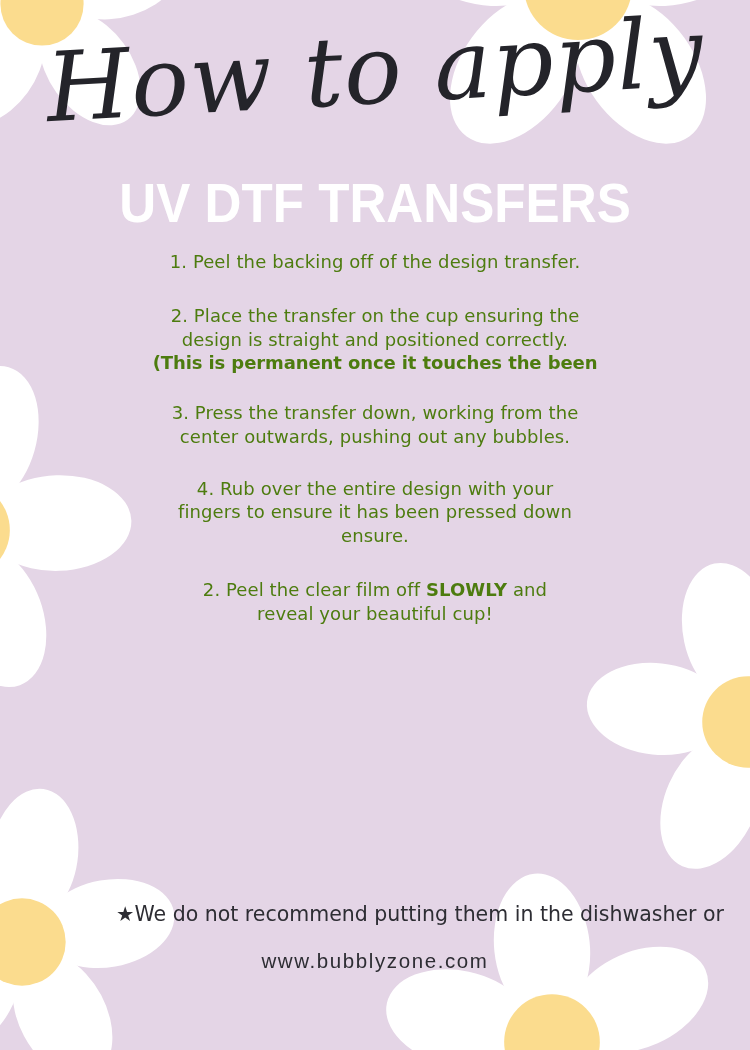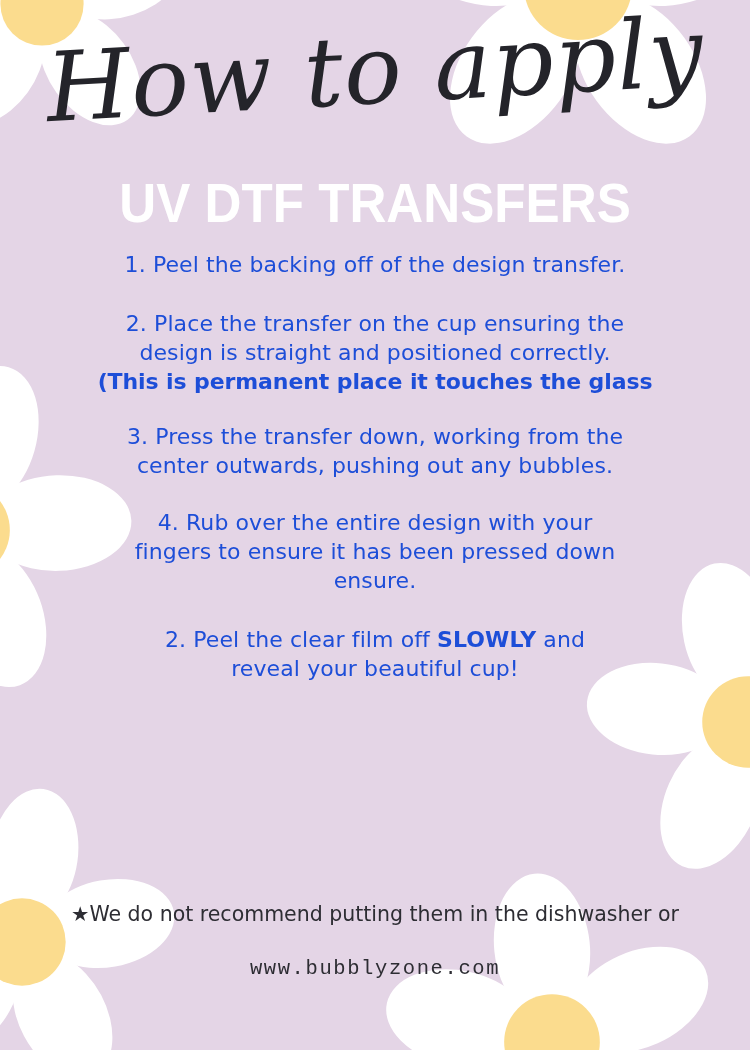--- a/index.html
+++ b/index.html
@@ -72,23 +72,23 @@
   
   .steps {
     position: absolute;
     top: 250px;
     left: 26px;
     width: 698px;
     text-align: center;
   }
   .step {
     font-family: "DejaVu Sans", sans-serif;
-    font-size: 22px;
+    font-size: 18px;
     line-height: 1.32;
-    color: #1d4ed8;
+    color: #4d7c0f;
     letter-spacing: 0.1px;
   }
   .step.s1 { margin: 0 0 30px 0; }
   .step.s2 { margin: 8px 0 26px 0; }
   .step.s3 { margin: 0 0 28px 0; }
   .step.s4 { margin: 0 0 30px 0; }
   .step.s5 { margin: 0 0 0 0; }
 
   .emph {
     font-weight: 700;
@@ -102,27 +102,28 @@
     top: 900px;
     left: 26px;
     width: 698px;
     text-align: center;
   }
   .disclaimer {
     font-family: "DejaVu Sans", sans-serif;
     font-size: 20.5px;
     line-height: 1.42;
     color: #2d2d33;
+    text-align: right;
   }
   .disclaimer .strong {
     font-weight: 700;
   }
   .website {
-    margin-top: 28px;
-    font-family: Liberation Mono, monospace;
+    margin-top: 20px;
+    font-family: Liberation Sans, sans-serif;
     font-size: 20.5px;
     letter-spacing: 1.6px;
     color: #2d2d33;
   }
 </style>
 </head>
 <body>
 
 <div id="poster">
 
@@ -212,21 +213,21 @@
 
     <div class="steps">
 
       <div class="step s1">
         <div>1. Peel the backing off of the design transfer.</div>
       </div>
 
       <div class="step s2">
         <div>2. Place the transfer on the cup ensuring the</div>
         <div>design is straight and positioned correctly.</div>
-        <div class="emph">(This is permanent place it touches the glass</div>
+        <div class="emph">(This is permanent once it touches the been</div>
       </div>
 
       <div class="step s3">
         <div>3. Press the transfer down, working from the</div>
         <div>center outwards, pushing out any bubbles.</div>
       </div>
 
       <div class="step s4">
         <div>4. Rub over the entire design with your</div>
         <div>fingers to ensure it has been pressed down</div>

